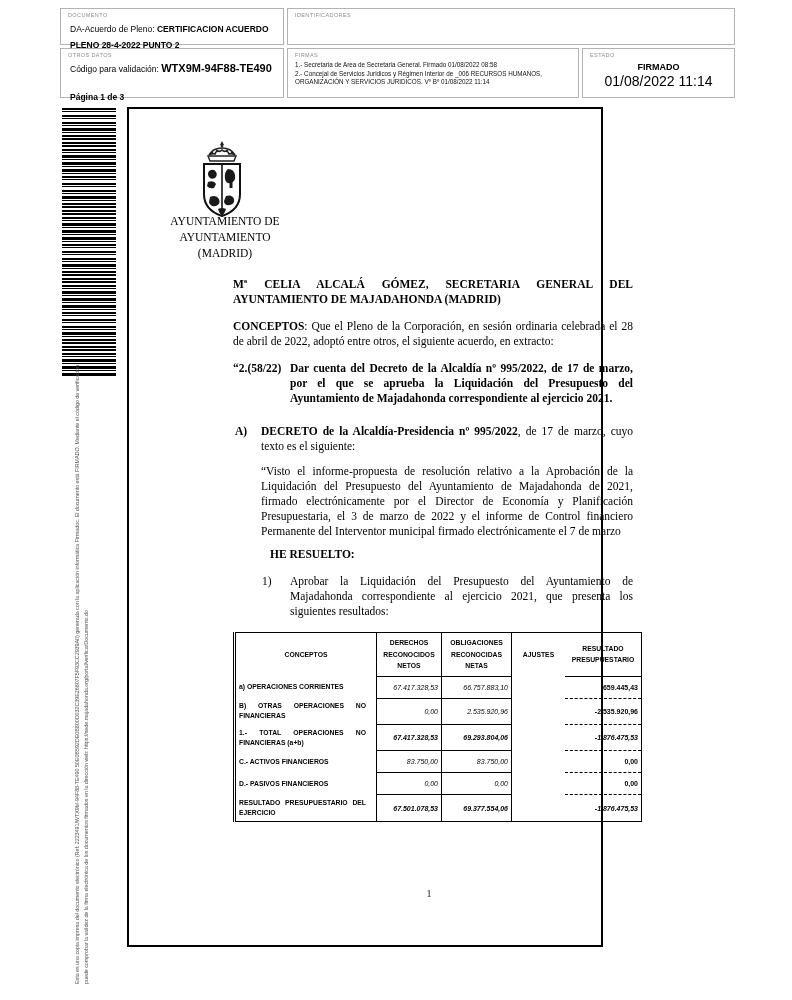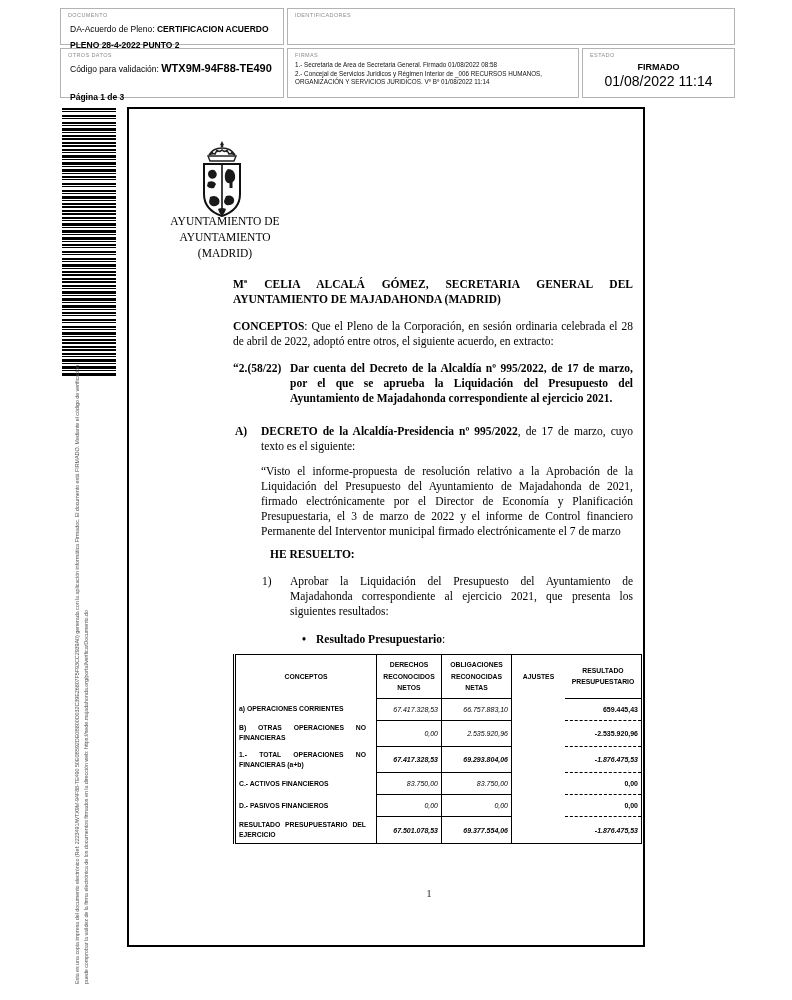--- a/index.html
+++ b/index.html
@@ -32,21 +32,21 @@
       #000 6.6px,#000 9.2px,#fff 9.2px,#fff 10.2px,
       #000 10.2px,#000 11.4px,#fff 11.4px,#fff 13.6px);
   }
   .sidebar-text{
     position:absolute;left:73px;top:984px;width:600px;
     transform:rotate(-90deg);transform-origin:0 0;
     font-size:5.5px;line-height:9px;color:#555;white-space:nowrap;letter-spacing:-.1px;
   }
   
   .page-frame{
-    position:absolute;left:127px;top:107px;width:518px;height:840px;
+    position:absolute;left:127px;top:107px;width:476px;height:840px;
     border:2px solid #000;box-sizing:border-box;background:#fff;
   }
   .escudo{position:absolute;left:66px;top:30px;}
   .org-name{
     position:absolute;left:14px;top:104px;width:164px;text-align:center;
     font-family:"Liberation Serif",serif;font-size:11.5px;line-height:16px;color:#000;
   }
   
   .body-copy{
     position:absolute;left:104px;top:168px;width:400px;
@@ -176,21 +176,20 @@
 
 
     <p class="p-decreto"><span class="hang">A)</span><b>DECRETO de la Alcaldía-Presidencia nº 995/2022</b><span>, de 17 de marzo, cuyo texto es el siguiente:</span></p>
 
     <p class="p-visto">“Visto el informe-propuesta de resolución relativo a la Aprobación de la Liquidación del Presupuesto del Ayuntamiento de Majadahonda de 2021, firmado electrónicamente por el Director de Economía y Planificación Presupuestaria, el 3 de marzo de 2022 y el informe de Control financiero Permanente del Interventor municipal firmado electrónicamente el 7 de marzo</p>
 
     <p class="p-resuelto">HE RESUELTO:</p>
 
     <p class="p-aprobar"><span class="hang">1)</span><span>Aprobar la Liquidación del Presupuesto del Ayuntamiento de Majadahonda correspondiente al ejercicio 2021, que presenta los siguientes resultados:</span></p>
 
-    <p class="p-bullet"><span class="bdot">•</span><b>Resultado Presupuestario</b><span>:</span></p>
 
     <table class="rtable">
       <thead>
         <tr>
             <th class="col-label">CONCEPTOS</th>
             <th class="col-d">DERECHOS RECONOCIDOS NETOS</th>
             <th class="col-o">OBLIGACIONES RECONOCIDAS NETAS</th>
             <th class="col-a">AJUSTES</th>
             <th class="col-r">RESULTADO PRESUPUESTARIO</th>
           </tr>

